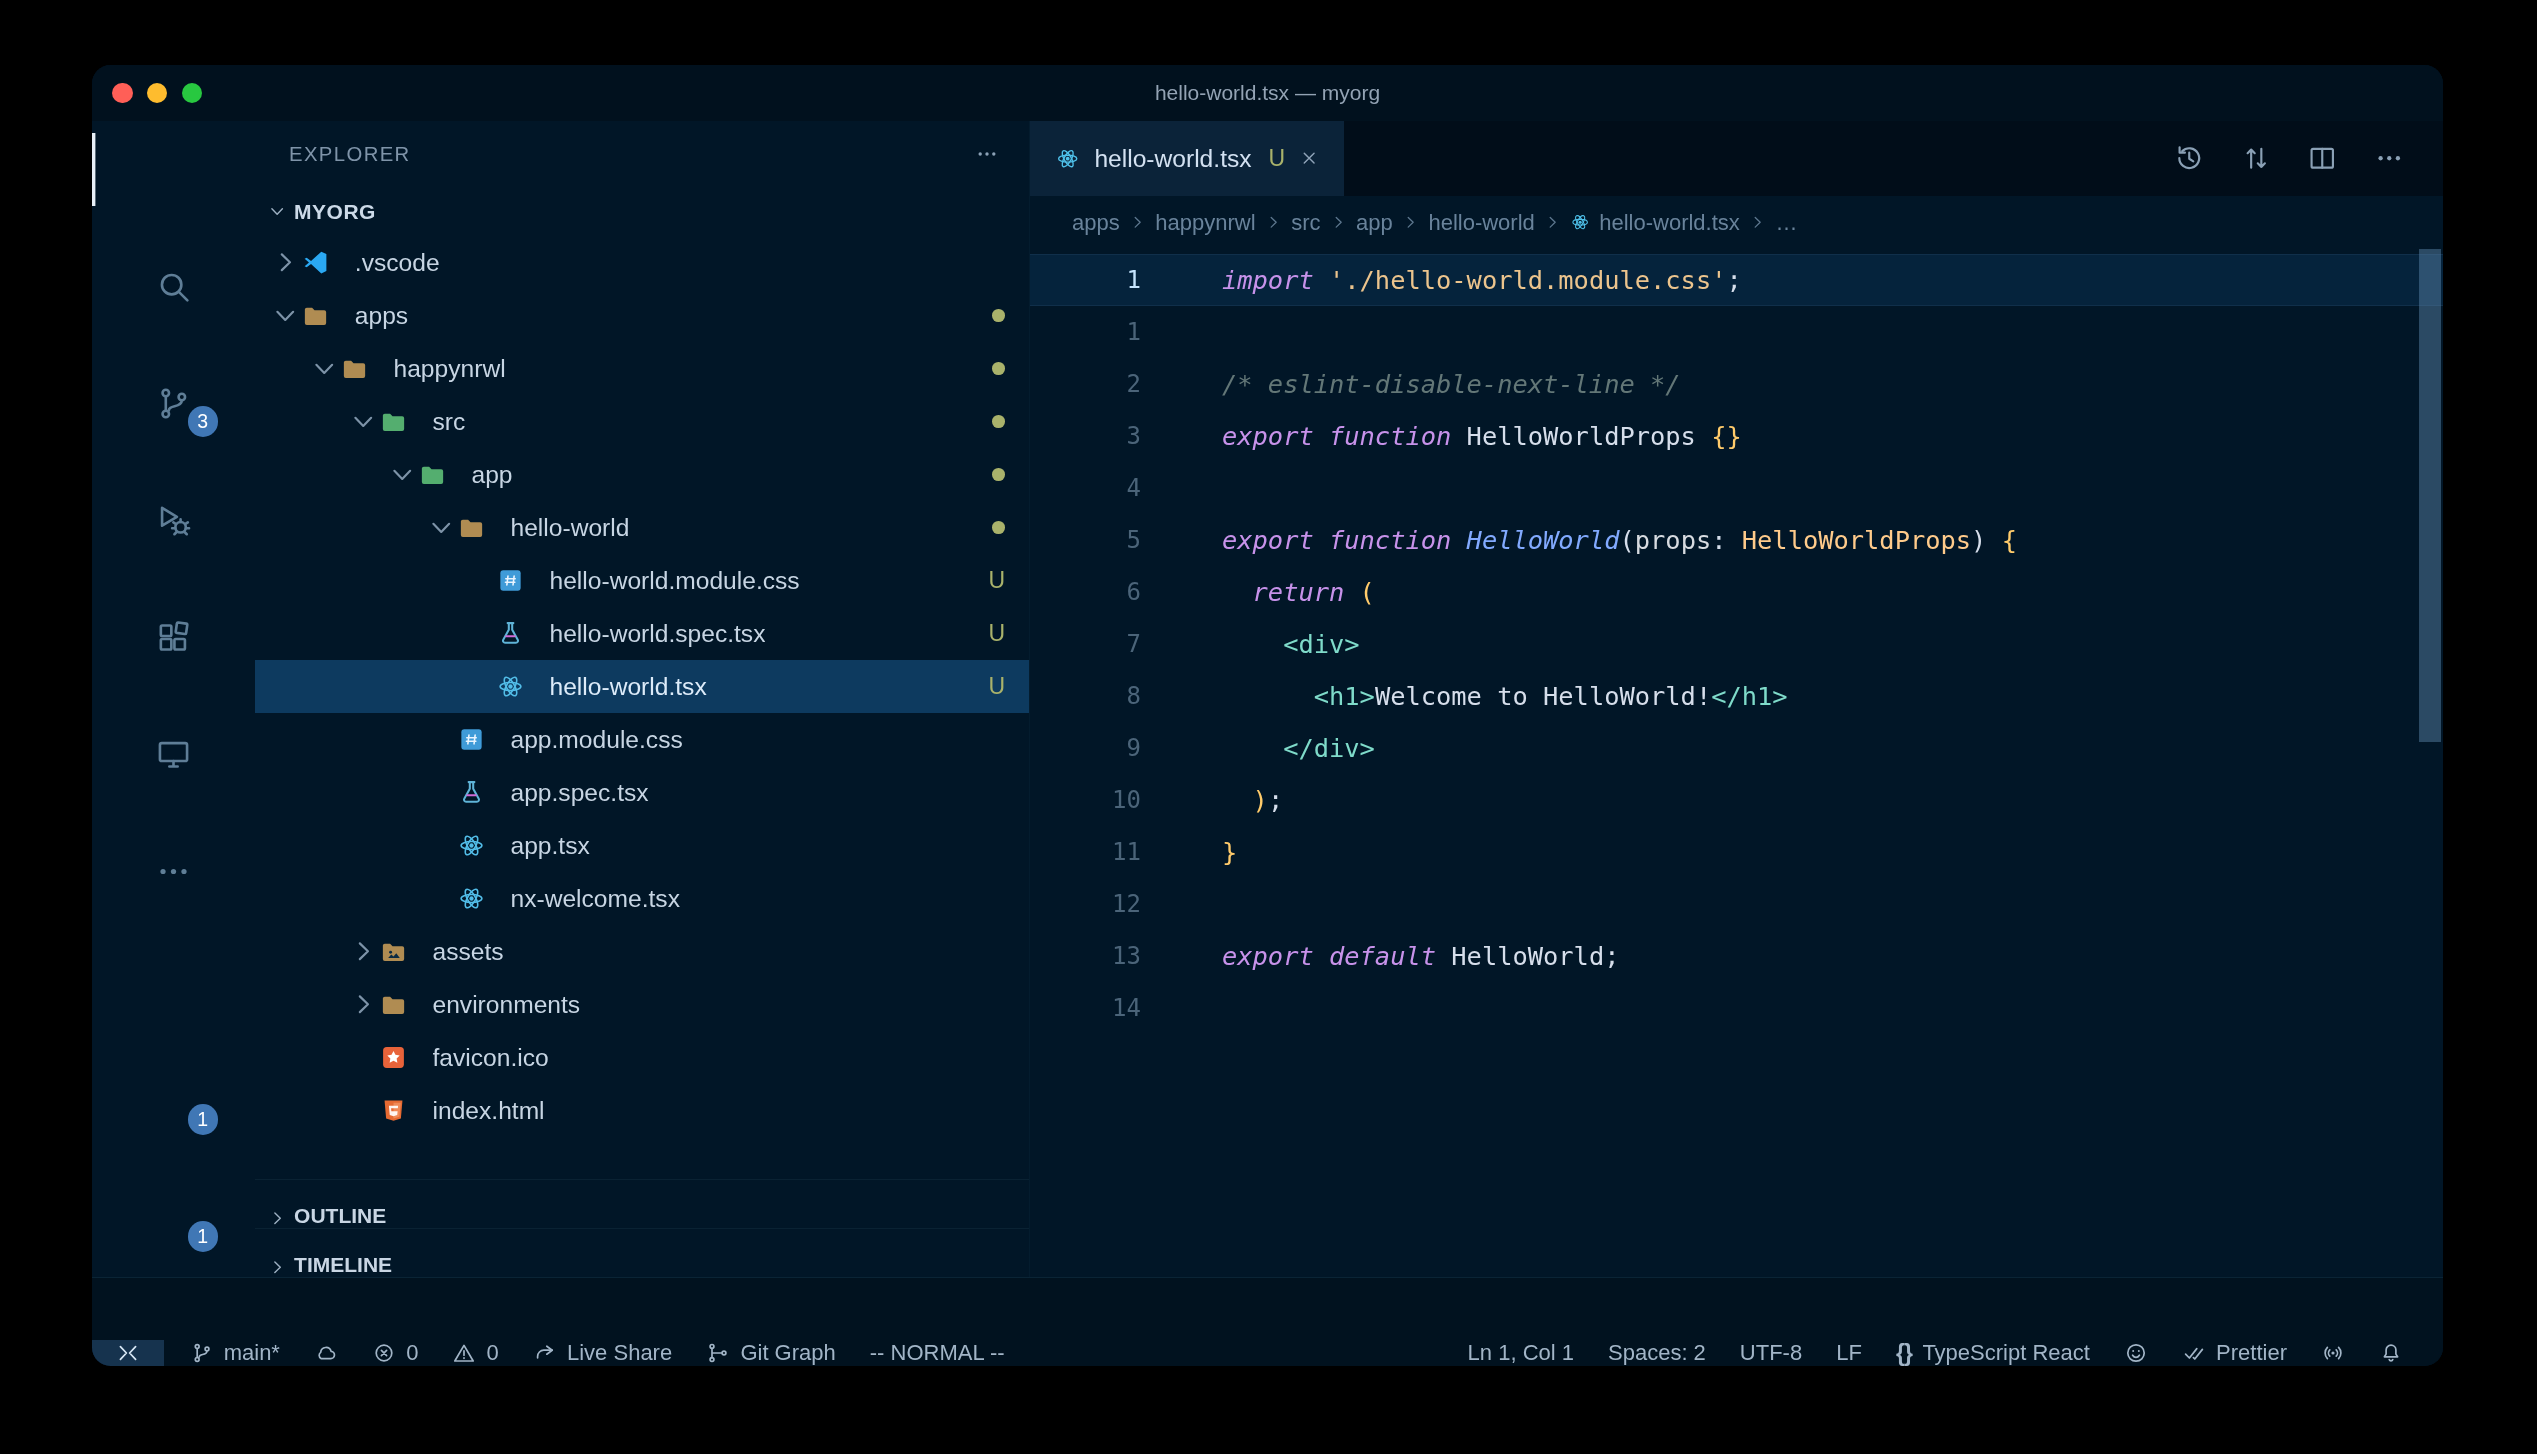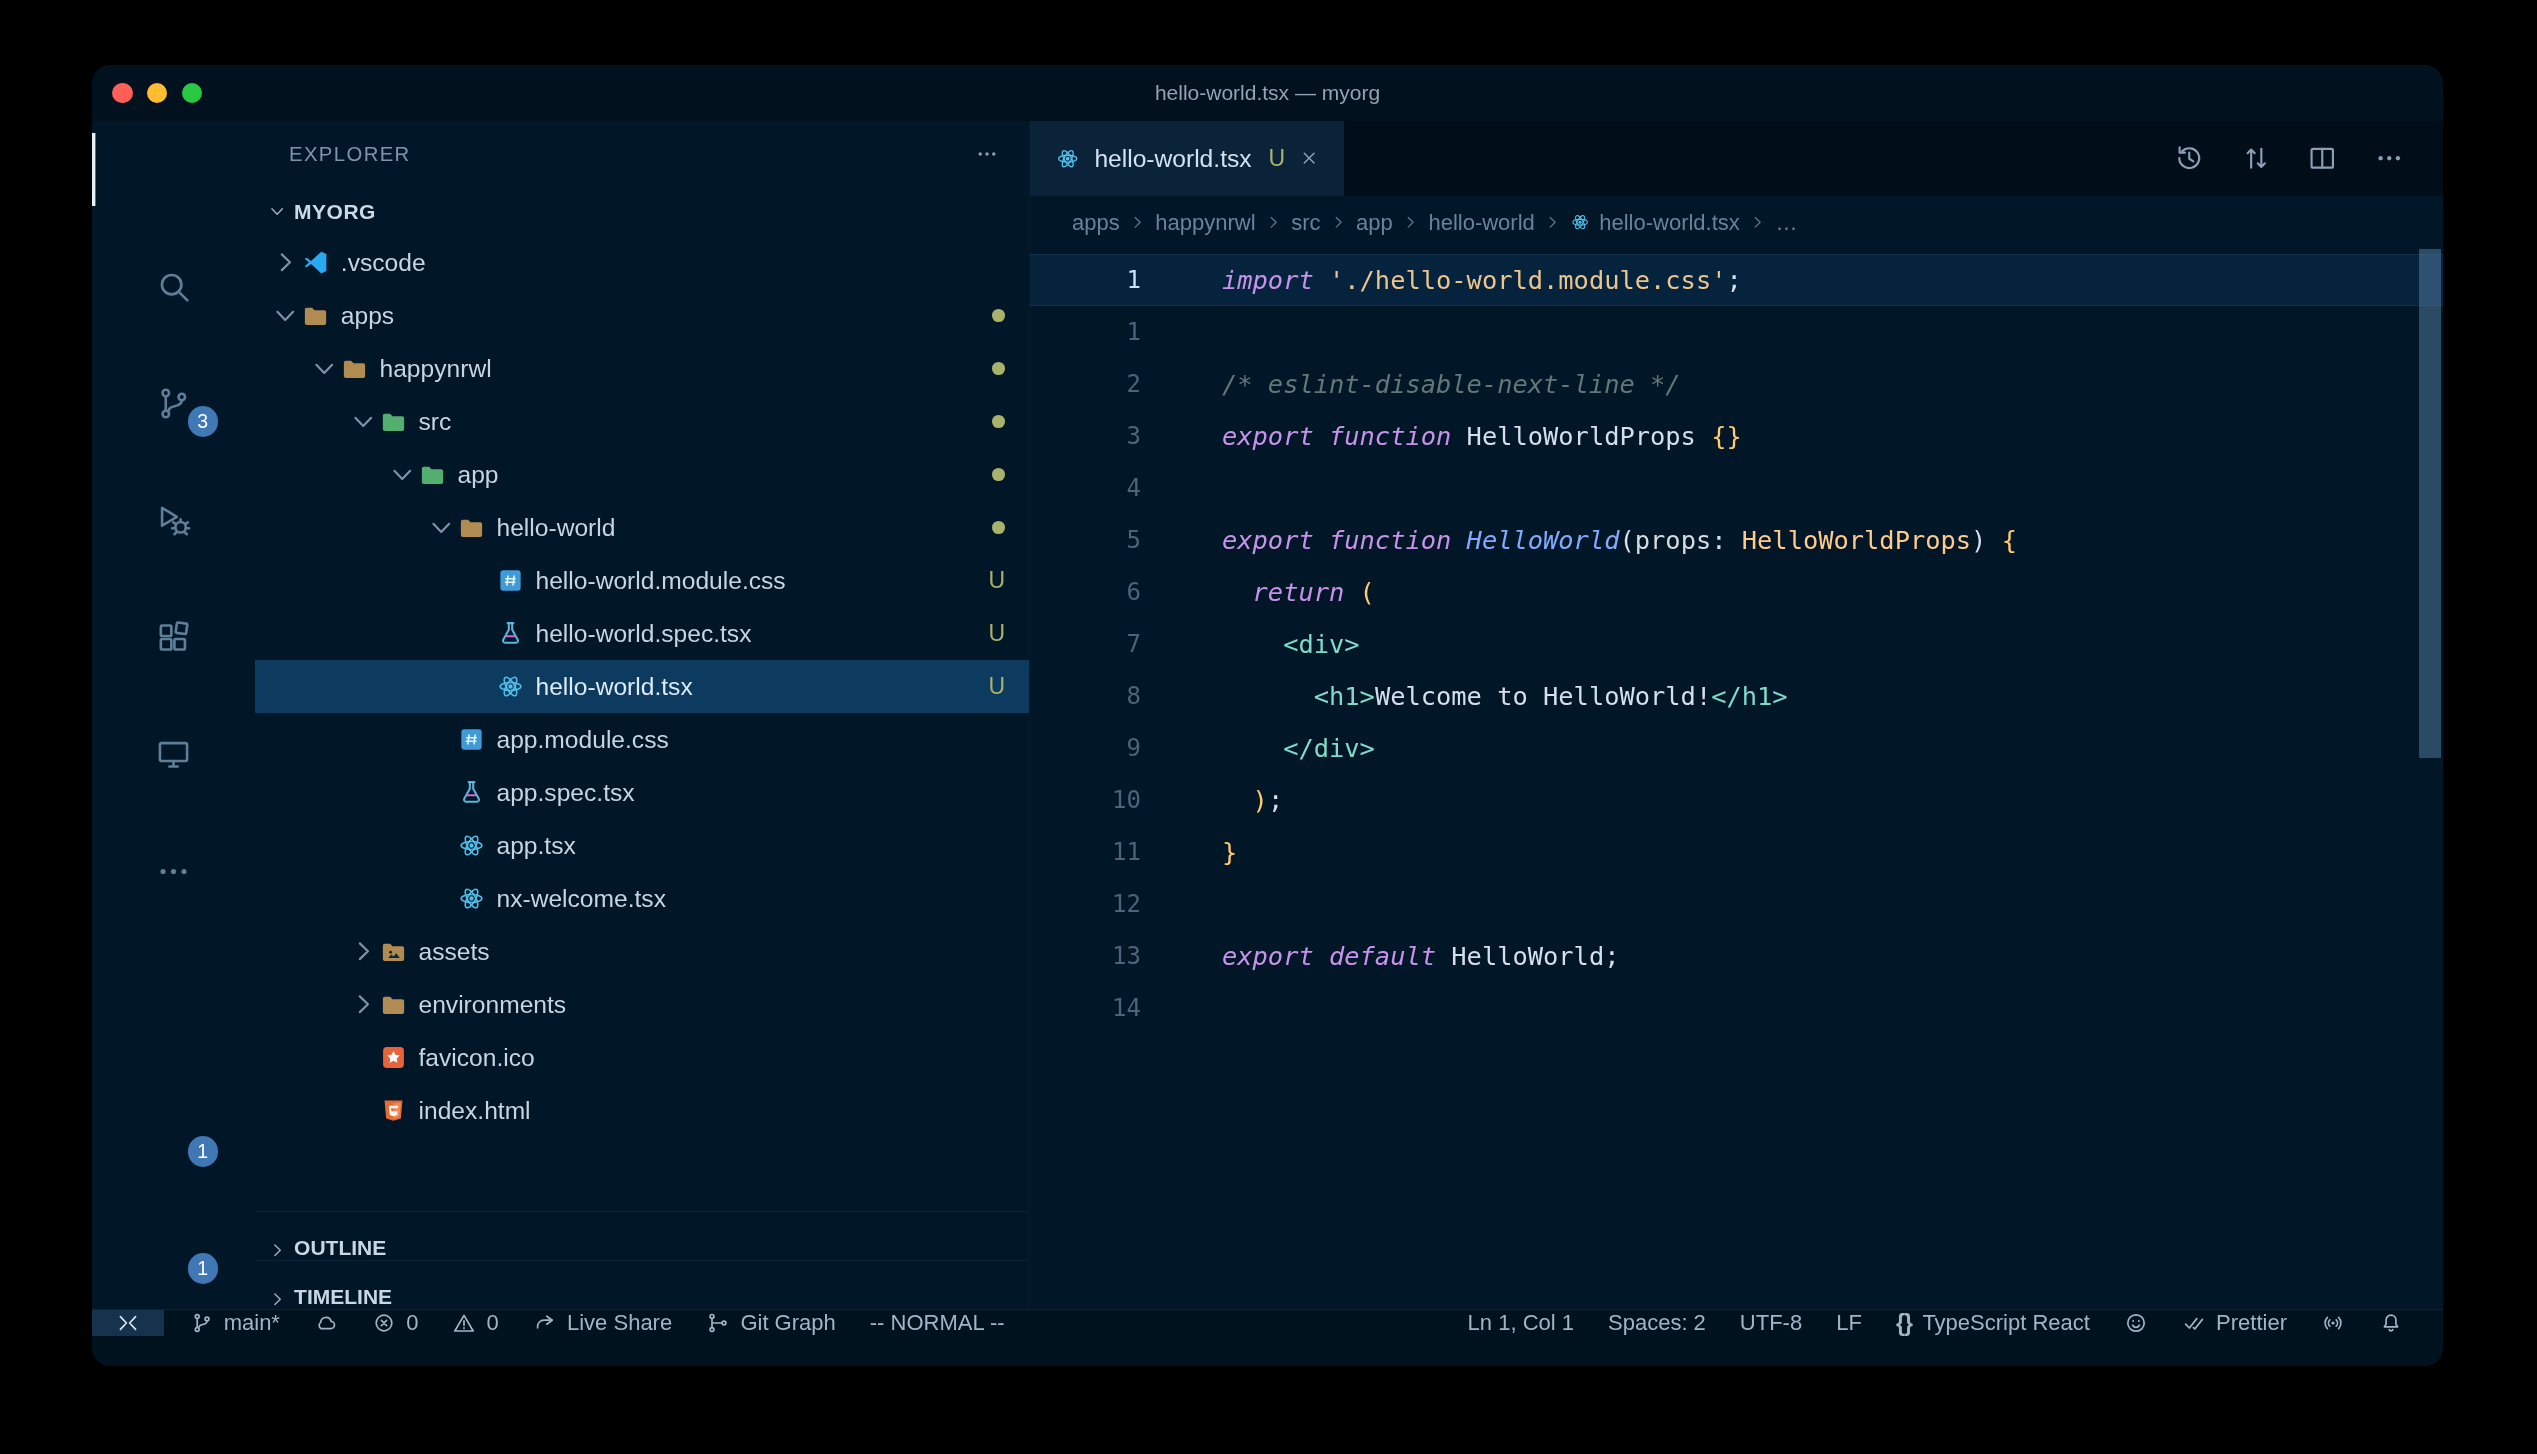--- a/index.html
+++ b/index.html
@@ -29,21 +29,21 @@
   .sidebar{width:774px;flex:none;display:flex;flex-direction:column;background:#011627;min-height:0}
   .sb-header{height:66px;flex:none;display:flex;align-items:center;justify-content:space-between;padding:0 30.5px 0 34px;color:#7f94a9}
   .sb-title{font-size:20.3px;letter-spacing:1.4px}
   .sb-header .icw{color:#8ba1b6}
   .root-row{height:49px;flex:none;display:flex;align-items:center;gap:6.8px;padding-left:12px;color:#ccdae8;font-weight:700;font-size:21px;letter-spacing:0.5px}
   .root-row .icw,.section-row .icw{color:#9db0c2}
   .tree{flex:1;min-height:0;overflow:hidden}
   .tree-row{height:53px;display:flex;align-items:center;padding-right:24px;color:#c7d5e3;font-size:24.6px}
   .tree-row.selected{background:#0d3a5f;color:#dcebf9}
   .twisty{width:30.5px;height:22px;display:inline-flex;align-items:center;justify-content:center;color:#7d93a8;flex:none}
-  .tlabel{margin-left:11px;white-space:nowrap;overflow:hidden;text-overflow:ellipsis}
+  .tlabel{margin-left:25px;white-space:nowrap;overflow:hidden;text-overflow:ellipsis}
   .tree-meta{margin-left:auto;display:flex;align-items:center}
   .dot{width:12.7px;height:12.7px;border-radius:50%;background:#a9b26b}
   .ubadge{color:#a9b26b;font-size:23px}
   .section-row{height:49px;flex:none;display:flex;align-items:flex-end;gap:6.8px;padding-left:12px;font-weight:700;font-size:21px;color:#c9d6e4;border-top:1.7px solid #0a2233}
   
   .editor-group{flex:1;display:flex;flex-direction:column;min-width:0;border-left:1.7px solid #041c2e;background:#011627}
   .tabbar{height:75px;flex:none;background:#010d19;display:flex;justify-content:space-between;align-items:stretch}
   .tab{display:flex;align-items:center;gap:13.6px;padding:0 25.4px;background:#0b2339;color:#d3e1f1;font-size:24.6px;cursor:pointer}
   #tab-icon{color:#4fc1ea}
   .tab-dirty{color:#a9b26b;font-size:23px;margin-left:3.4px}
@@ -64,21 +64,21 @@
   .tk-kw{color:#c792ea;font-style:italic}
   .tk-fn{color:#82aaff;font-style:italic}
   .tk-cmt{color:#637777;font-style:italic}
   .tk-str{color:#ecc48d}
   .tk-type{color:#ffcb8b}
   .tk-tag{color:#7fdbca}
   .tk-gold{color:#ffcb6b}
   .tk-pun,.tk-txt{color:#d6deeb}
   .tk-var{color:#d7dbe0}
   
-  .statusbar{height:57px;flex:none;background:#01121f;border-top:1.7px solid #0a2435;display:flex;justify-content:space-between;align-items:flex-start;color:#a2b5c7;font-size:22px}
+  .statusbar{height:89px;flex:none;background:#01121f;border-top:1.7px solid #0a2435;display:flex;justify-content:space-between;align-items:flex-end;color:#a2b5c7;font-size:22px}
   .sb-left,.sb-right{display:flex;align-items:stretch}
   .sb-item{display:flex;align-items:center;gap:10.2px;padding:0 17px;cursor:pointer;white-space:nowrap}
   .sb-remote{background:#16334e;color:#d7e7f5;padding:0 24px;margin-right:8.5px}
   .sb-right{padding-right:23px}
   
   [data-name="folder-icon"]{color:#b08c52}
   [data-name="folder-src-icon"],[data-name="folder-app-icon"]{color:#54ae6f}
   [data-name="folder-images-icon"]{color:#b08c52}
   [data-name="react-icon"]{color:#52bde8}
 </style>

